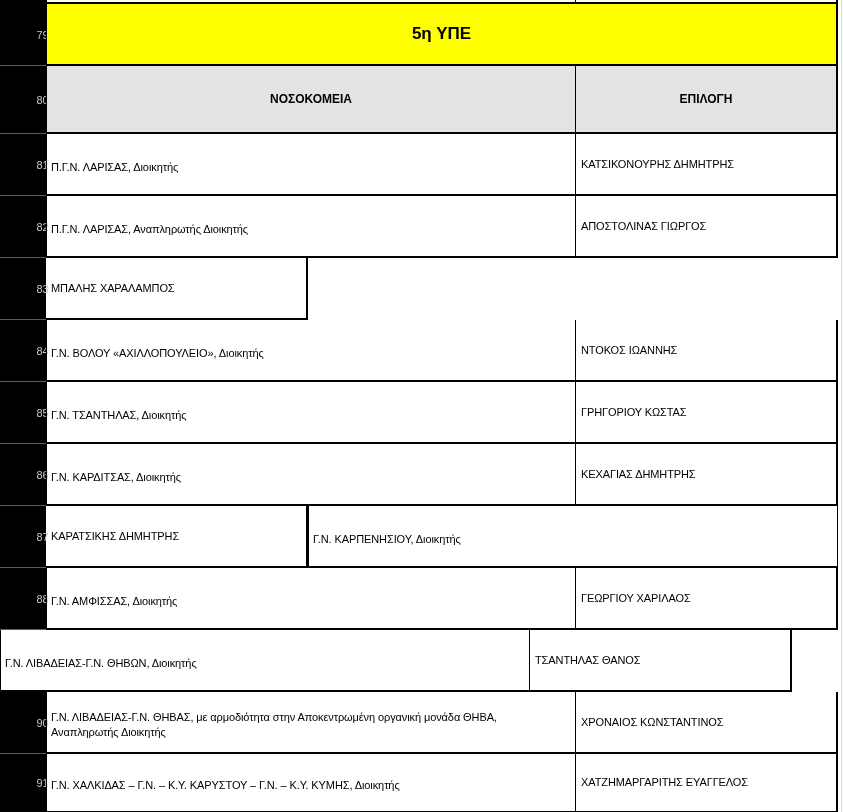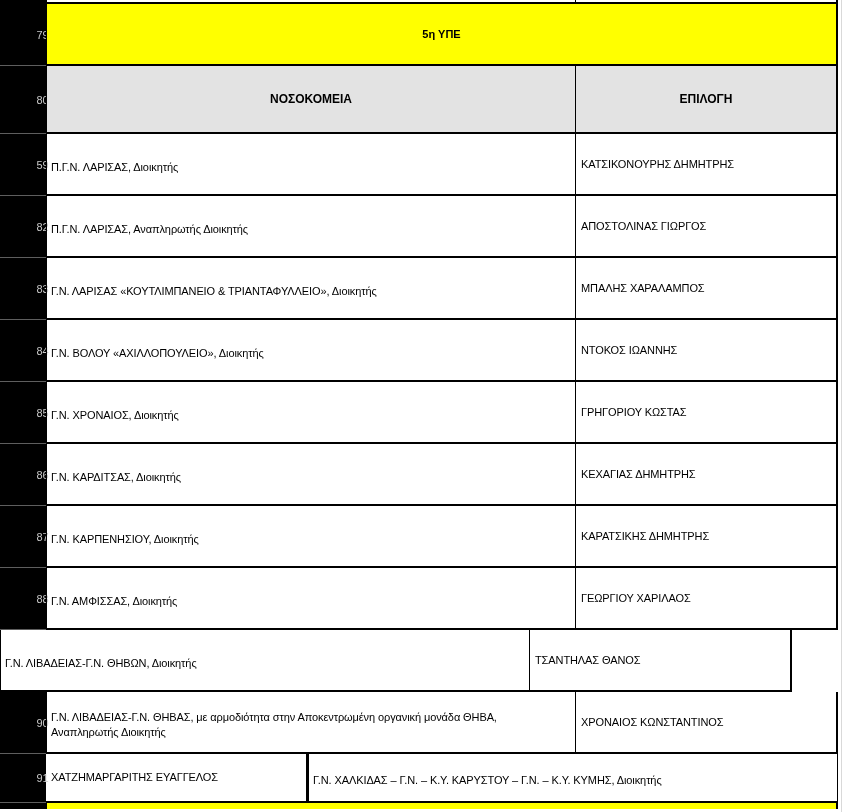--- a/index.html
+++ b/index.html
@@ -57,40 +57,40 @@
   .row-top { height: 4px; }
   .row-top .cell { padding: 0; }
 
   
   .row-section { height: 62px; }
   .cell-section {
     width: 792px; flex: 0 0 792px;
     background: #ffff00;
     justify-content: center;
     font-weight: bold;
-    font-size: 11px;
+    font-size: 17px;
     letter-spacing: 0;
     border-left: 1px solid #000000;
     border-right: 2px solid #000000;
   }
 
   
   .row-header { height: 68px; }
   .row-header .cell {
     background: #e3e3e3;
     justify-content: center;
     font-weight: bold;
     font-size: 12px;
     letter-spacing: 0;
     padding: 3px 2px;
   }
 
   
   .row-data { height: 62px; }
-  .row-data.h59 { height: 49px; text-align: center; }
+  .row-data.h59 { height: 59px; text-align: center; }
 
   
   .row-bottom { height: 6px; }
   .row-bottom .cell-section { border-bottom: none; }
   .row-bottom .gutter { border-bottom: none; }
 
   
   .right-gridline {
     position: absolute;
     top: 0;
@@ -118,59 +118,58 @@
     </div>
 
     <div class="row row-header">
       <div class="gutter">80</div>
       <div class="cell col1">ΝΟΣΟΚΟΜΕΙΑ</div>
       <div class="cell col2">ΕΠΙΛΟΓΗ</div>
     </div>
 
     <div style="display:contents" id="table-rows">
   <div class="row row-data">
-    <div class="gutter">59</div>
+    <div class="gutter">81</div>
     <div class="cell col1">Π.Γ.Ν. ΛΑΡΙΣΑΣ, Διοικητής</div>
     <div class="cell col2">ΚΑΤΣΙΚΟΝΟΥΡΗΣ ΔΗΜΗΤΡΗΣ</div>
   </div>
 
   <div class="row row-data">
     <div class="gutter">82</div>
     <div class="cell col1">Π.Γ.Ν. ΛΑΡΙΣΑΣ, Αναπληρωτής Διοικητής</div>
     <div class="cell col2">ΑΠΟΣΤΟΛΙΝΑΣ ΓΙΩΡΓΟΣ</div>
   </div>
 
   <div class="row row-data">
     <div class="gutter">83</div>
-    <div class="cell col1">Γ.Ν. ΛΑΡΙΣΑΣ «ΚΟΥΤΛΙΜΠΑΝΕΙΟ &amp; ΤΡΙΑΝΤΑΦΥΛΛΕΙΟ», Διοικητής</div>
     <div class="cell col2">ΜΠΑΛΗΣ ΧΑΡΑΛΑΜΠΟΣ</div>
   </div>
 
   <div class="row row-data">
     <div class="gutter">84</div>
     <div class="cell col1">Γ.Ν. ΒΟΛΟΥ «ΑΧΙΛΛΟΠΟΥΛΕΙΟ», Διοικητής</div>
     <div class="cell col2">ΝΤΟΚΟΣ ΙΩΑΝΝΗΣ</div>
   </div>
 
   <div class="row row-data">
     <div class="gutter">85</div>
-    <div class="cell col1">Γ.Ν. ΧΡΟΝΑΙΟΣ, Διοικητής</div>
+    <div class="cell col1">Γ.Ν. ΤΣΑΝΤΗΛΑΣ, Διοικητής</div>
     <div class="cell col2">ΓΡΗΓΟΡΙΟΥ ΚΩΣΤΑΣ</div>
   </div>
 
   <div class="row row-data">
     <div class="gutter">86</div>
     <div class="cell col1">Γ.Ν. ΚΑΡΔΙΤΣΑΣ, Διοικητής</div>
     <div class="cell col2">ΚΕΧΑΓΙΑΣ ΔΗΜΗΤΡΗΣ</div>
   </div>
 
   <div class="row row-data">
     <div class="gutter">87</div>
+    <div class="cell col2">ΚΑΡΑΤΣΙΚΗΣ ΔΗΜΗΤΡΗΣ</div>
     <div class="cell col1">Γ.Ν. ΚΑΡΠΕΝΗΣΙΟΥ, Διοικητής</div>
-    <div class="cell col2">ΚΑΡΑΤΣΙΚΗΣ ΔΗΜΗΤΡΗΣ</div>
   </div>
 
   <div class="row row-data">
     <div class="gutter">88</div>
     <div class="cell col1">Γ.Ν. ΑΜΦΙΣΣΑΣ, Διοικητής</div>
     <div class="cell col2">ΓΕΩΡΓΙΟΥ ΧΑΡΙΛΑΟΣ</div>
   </div>
 
   <div class="row row-data">
     <div class="cell col1">Γ.Ν. ΛΙΒΑΔΕΙΑΣ-Γ.Ν. ΘΗΒΩΝ, Διοικητής</div>
@@ -178,22 +177,22 @@
   </div>
 
   <div class="row row-data">
     <div class="gutter">90</div>
     <div class="cell col1">Γ.Ν. ΛΙΒΑΔΕΙΑΣ-Γ.Ν. ΘΗΒΑΣ, με αρμοδιότητα στην Αποκεντρωμένη οργανική μονάδα ΘΗΒΑ, Αναπληρωτής Διοικητής</div>
     <div class="cell col2">ΧΡΟΝΑΙΟΣ ΚΩΝΣΤΑΝΤΙΝΟΣ</div>
   </div>
 
   <div class="row row-data h59">
     <div class="gutter">91</div>
+    <div class="cell col1">Γ.Ν. ΧΑΛΚΙΔΑΣ – Γ.Ν. – Κ.Υ. ΚΑΡΥΣΤΟΥ – Γ.Ν. – Κ.Υ. ΚΥΜΗΣ, Διοικητής</div>
     <div class="cell col2">ΧΑΤΖΗΜΑΡΓΑΡΙΤΗΣ ΕΥΑΓΓΕΛΟΣ</div>
-    <div class="cell col1">Γ.Ν. ΧΑΛΚΙΔΑΣ – Γ.Ν. – Κ.Υ. ΚΑΡΥΣΤΟΥ – Γ.Ν. – Κ.Υ. ΚΥΜΗΣ, Διοικητής</div>
   </div>
 </div>
 
     <div class="row row-bottom">
       <div class="gutter no-sep"></div>
       <div class="cell cell-section"></div>
     </div>
 
   </div>
 

